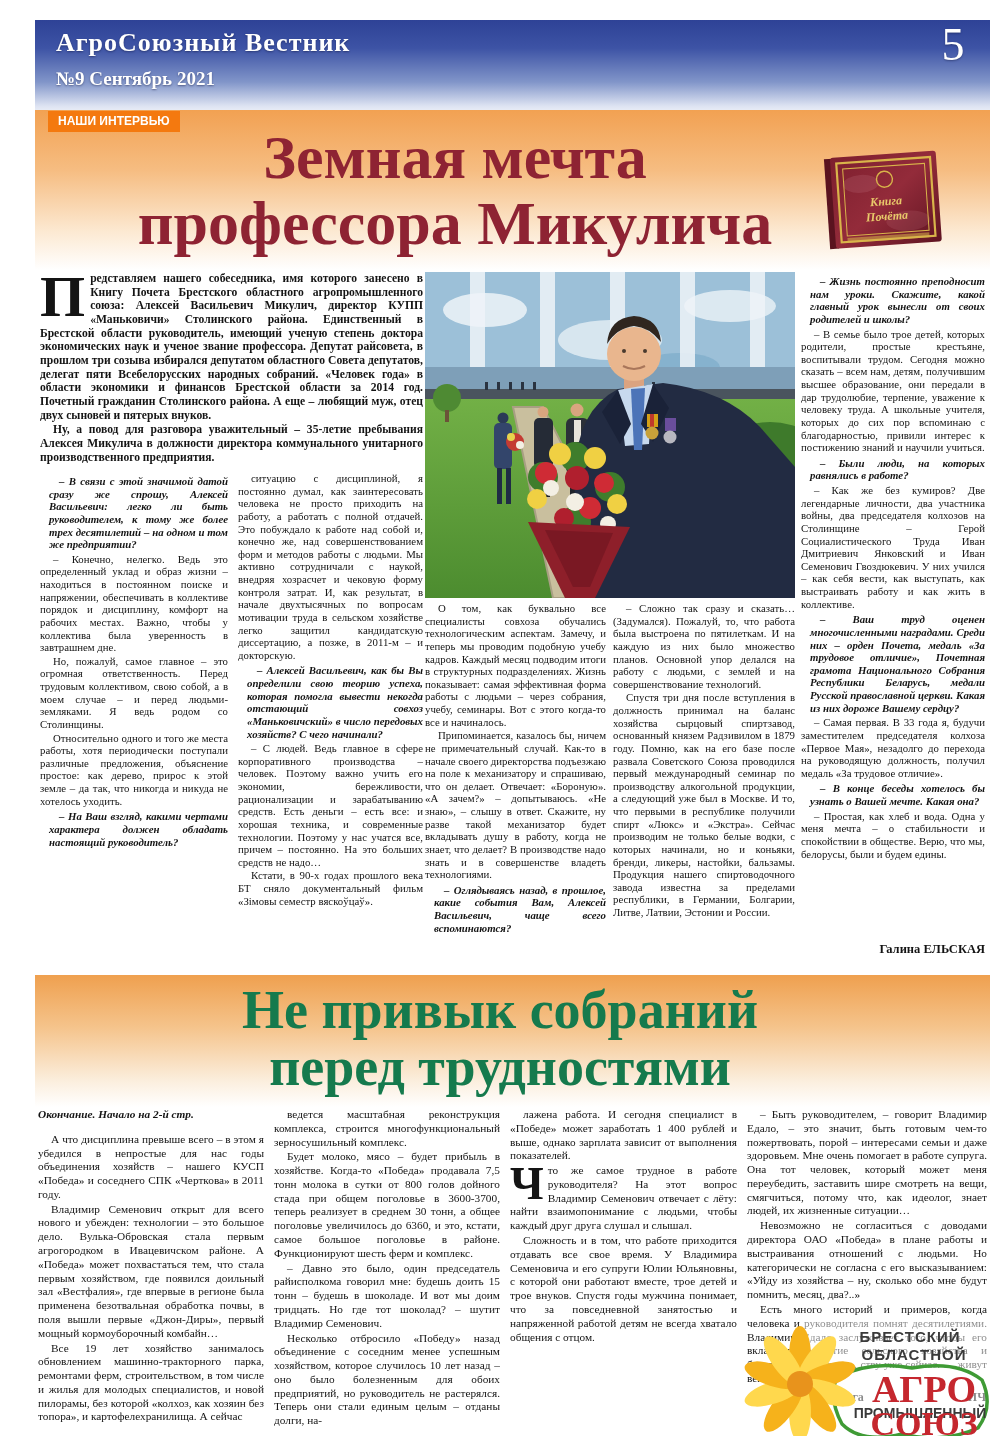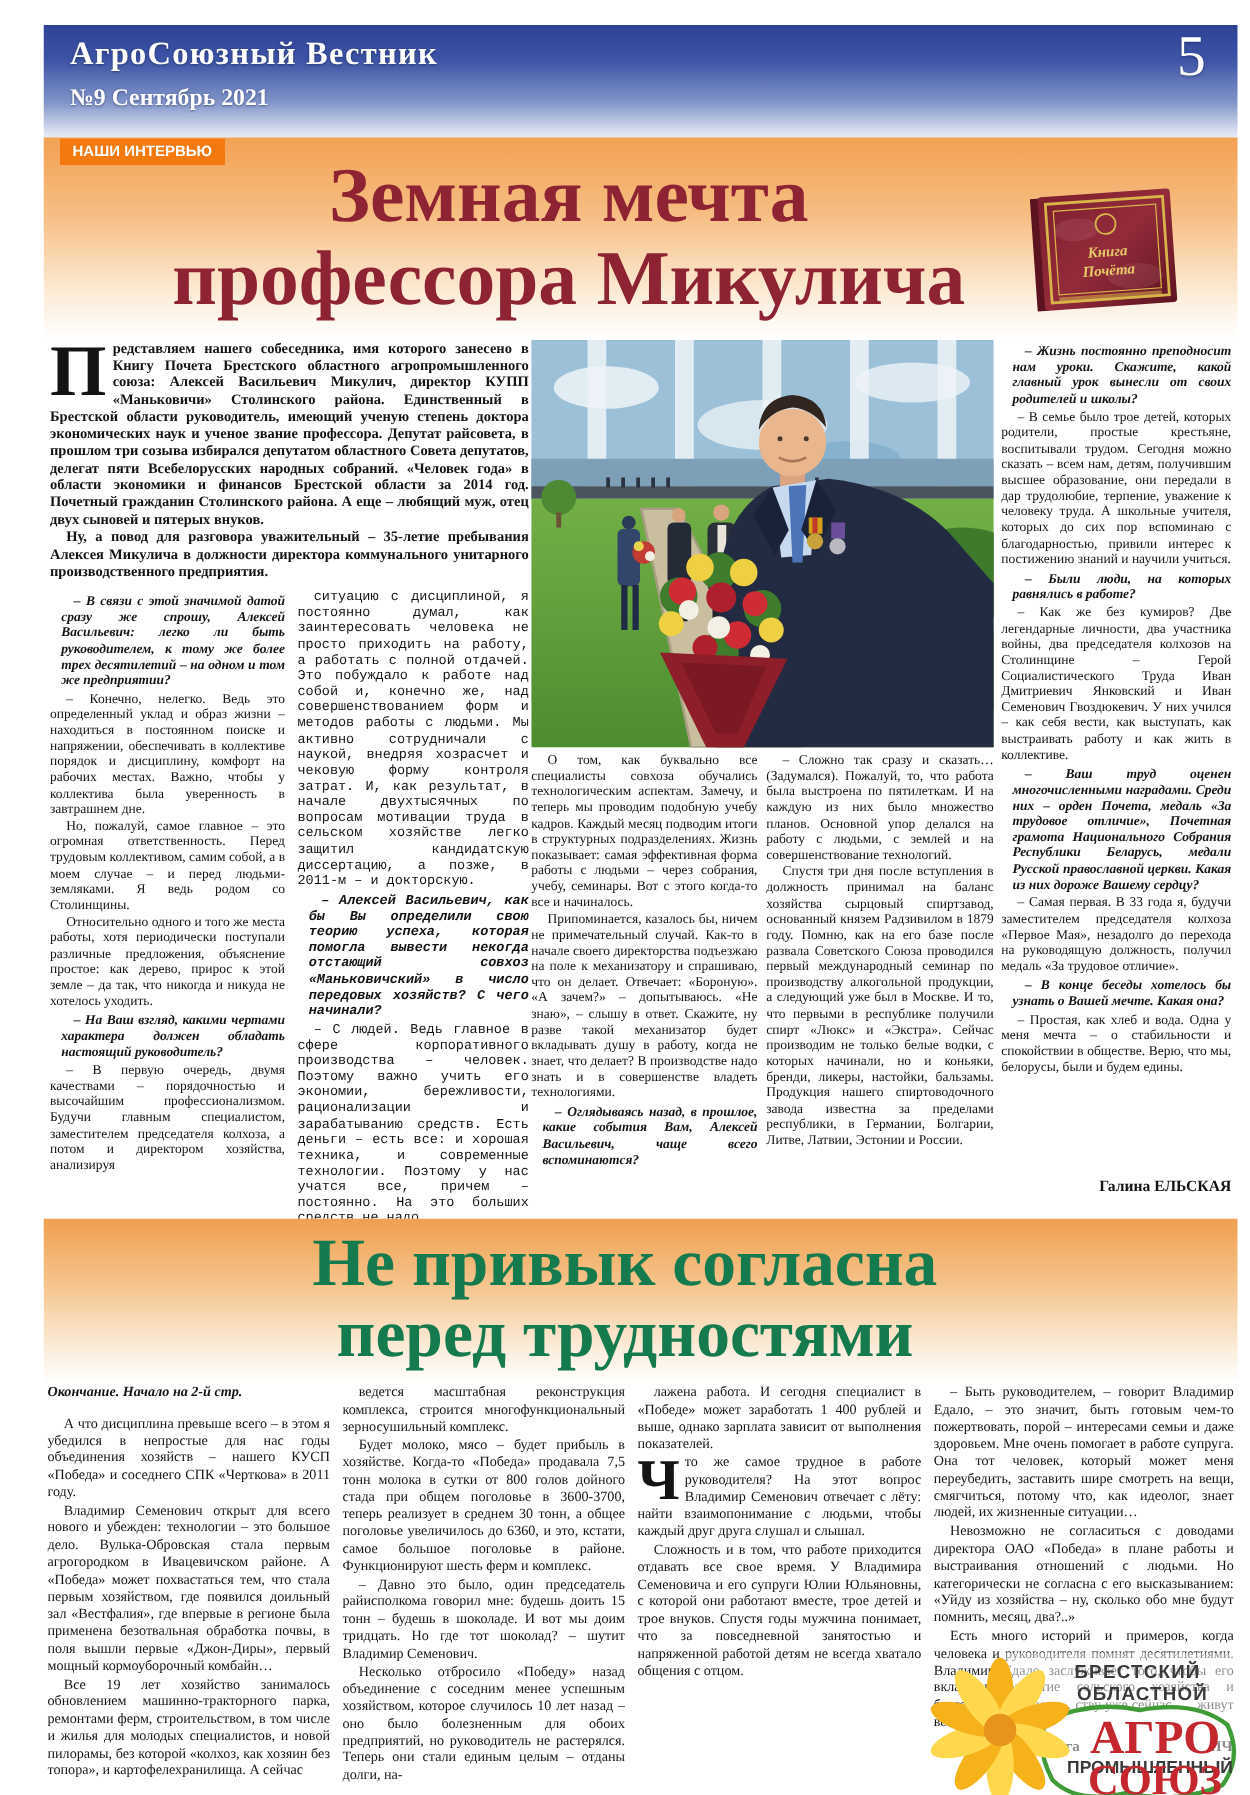--- a/index.html
+++ b/index.html
@@ -30,21 +30,21 @@
     color:#157a4d;font-weight:bold;font-size:54px;line-height:57px;}
 
   
   .book{position:absolute;left:822px;top:152px;width:132px;height:99px;transform:rotate(-4deg);}
 
   
   .intro{position:absolute;left:40px;top:272px;width:383px;height:197px;overflow:hidden;
     font-weight:bold;font-size:11.6px;line-height:1.18;}
   .col{position:absolute;overflow:hidden;font-size:10.8px;line-height:1.17;}
   .c1{left:40px; top:472px;width:188px;height:503px;}
-  .c2{left:238px;top:472px;width:185px;height:503px;font-family:Liberation Mono, monospace;}
+  .c2{left:238px;top:472px;width:185px;height:503px;}
   .c3{left:425px;top:602px;width:181px;height:370px;}
   .c4{left:613px;top:602px;width:182px;height:370px;}
   .c5{left:801px;top:272px;width:184px;height:668px;}
   .photo{position:absolute;left:425px;top:272px;width:370px;height:326px;}
   .author1{position:absolute;left:801px;top:942px;width:184px;text-align:right;
     font-weight:bold;font-size:12.5px;}
 
   
   .bcol{position:absolute;top:1108px;height:328px;overflow:hidden;font-size:11.3px;line-height:1.22;}
   .b1c{left:38px;width:226px;}
@@ -104,24 +104,23 @@
     </svg>
   </div>
 
   <div class="intro">
       <p class="para lead dc"><span class="dropcap">П</span>редставляем нашего собеседника, имя которого занесено в Книгу Почета Брестского областного агропромышленного союза: Алексей Васильевич Микулич, директор КУПП «Маньковичи» Столинского района. Единственный в Брестской области руководитель, имеющий ученую степень доктора экономических наук и ученое звание профессора. Депутат райсовета, в прошлом три созыва избирался депутатом областного Совета депутатов, делегат пяти Всебелорусских народных собраний. «Человек года» в области экономики и финансов Брестской области за 2014 год. Почетный гражданин Столинского района. А еще – любящий муж, отец двух сыновей и пятерых внуков.</p>
       <p class="para lead">Ну, а повод для разговора уважительный – 35-летие пребывания Алексея Микулича в должности директора коммунального унитарного производственного предприятия.</p>
     </div>
   <div class="col c1">
       <p class="para q">– В связи с этой значимой датой сразу же спрошу, Алексей Васильевич: легко ли быть руководителем, к тому же более трех десятилетий – на одном и том же предприятии?</p>
       <p class="para n">– Конечно, нелегко. Ведь это определенный уклад и образ жизни – находиться в постоянном поиске и напряжении, обеспечивать в коллективе порядок и дисциплину, комфорт на рабочих местах. Важно, чтобы у коллектива была уверенность в завтрашнем дне.</p>
-      <p class="para n">Но, пожалуй, самое главное – это огромная ответственность. Перед трудовым коллективом, самим собой, а в моем случае – и перед людьми-земляками. Я ведь родом со Столинщины.</p>
+      <p class="para n">Но, пожалуй, самое главное – это огромная ответственность. Перед трудовым коллективом, свою собой, а в моем случае – и перед людьми-земляками. Я ведь родом со Столинщины.</p>
       <p class="para n">Относительно одного и того же места работы, хотя периодически поступали различные предложения, объяснение простое: как дерево, прирос к этой земле – да так, что никогда и никуда не хотелось уходить.</p>
       <p class="para q">– На Ваш взгляд, какими чертами характера должен обладать настоящий руководитель?</p>
-      <p class="para n">– В первую очередь, двумя качествами – порядочностью и высочайшим профессионализмом. Будучи главным специалистом, заместителем председателя колхоза, а потом и директором хозяйства, анализируя</p>
     </div>
   <div class="col c2">
       <p class="para n">ситуацию с дисциплиной, я постоянно думал, как заинтересовать человека не просто приходить на работу, а работать с полной отдачей. Это побуждало к работе над собой и, конечно же, над совершенствованием форм и методов работы с людьми. Мы активно сотрудничали с наукой, внедряя хозрасчет и чековую форму контроля затрат. И, как результат, в начале двухтысячных по вопросам мотивации труда в сельском хозяйстве легко защитил кандидатскую диссертацию, а позже, в 2011-м – и докторскую.</p>
       <p class="para q">– Алексей Васильевич, как бы Вы определили свою теорию успеха, которая помогла вывести некогда отстающий совхоз «Маньковичский» в число передовых хозяйств? С чего начинали?</p>
       <p class="para n">– С людей. Ведь главное в сфере корпоративного производства – человек. Поэтому важно учить его экономии, бережливости, рационализации и зарабатыванию средств. Есть деньги – есть все: и хорошая техника, и современные технологии. Поэтому у нас учатся все, причем – постоянно. На это больших средств не надо…</p>
       <p class="para n">Кстати, в 90-х годах прошлого века БТ сняло документальный фильм «Зімовы семестр вяскоўцаў».</p>
     </div>
 
   <div class="photo">
     <svg width="370" height="326" viewBox="0 0 370 326">
@@ -245,21 +244,21 @@
       <p class="para n">– Как же без кумиров? Две легендарные личности, два участника войны, два председателя колхозов на Столинщине – Герой Социалистического Труда Иван Дмитриевич Янковский и Иван Семенович Гвоздюкевич. У них учился – как себя вести, как выступать, как выстраивать работу и как жить в коллективе.</p>
       <p class="para q">– Ваш труд оценен многочисленными наградами. Среди них – орден Почета, медаль «За трудовое отличие», Почетная грамота Национального Собрания Республики Беларусь, медали Русской православной церкви. Какая из них дороже Вашему сердцу?</p>
       <p class="para n">– Самая первая. В 33 года я, будучи заместителем председателя колхоза «Первое Мая», незадолго до перехода на руководящую должность, получил медаль «За трудовое отличие».</p>
       <p class="para q">– В конце беседы хотелось бы узнать о Вашей мечте. Какая она?</p>
       <p class="para n">– Простая, как хлеб и вода. Одна у меня мечта – о стабильности и спокойствии в обществе. Верю, что мы, белорусы, были и будем едины.</p>
     </div>
   <div class="author1">Галина ЕЛЬСКАЯ</div>
 
   <div class="band-orange b2"></div>
   <div class="headline2">
-    <div>Не привык согласна</div>
+    <div>Не привык собраний</div>
     <div>перед трудностями</div>
   </div>
 
   <div class="bcol b1c">
       <p class="para note">Окончание.  Начало  на 2-й стр.</p>
       <p class="para n">А что дисциплина превыше всего – в этом я убедился в непростые для нас годы объединения хозяйств – нашего КУСП «Победа» и соседнего СПК «Черткова» в 2011 году.</p>
       <p class="para n">Владимир Семенович открыт для всего нового и убежден: технологии – это большое дело. Вулька-Обровская стала первым агрогородком в Ивацевичском районе. А «Победа» может похвастаться тем, что стала первым хозяйством, где появился доильный зал «Вестфалия», где впервые в регионе была применена безотвальная обработка почвы, в поля вышли первые «Джон-Диры», первый мощный кормоуборочный комбайн…</p>
       <p class="para n">Все 19 лет хозяйство занималось обновлением машинно-тракторного парка, ремонтами ферм, строительством, в том числе и жилья для молодых специалистов, и новой пилорамы, без которой «колхоз, как хозяин без топора», и картофелехранилища. А сейчас</p>
     </div>
   <div class="bcol b2c">

